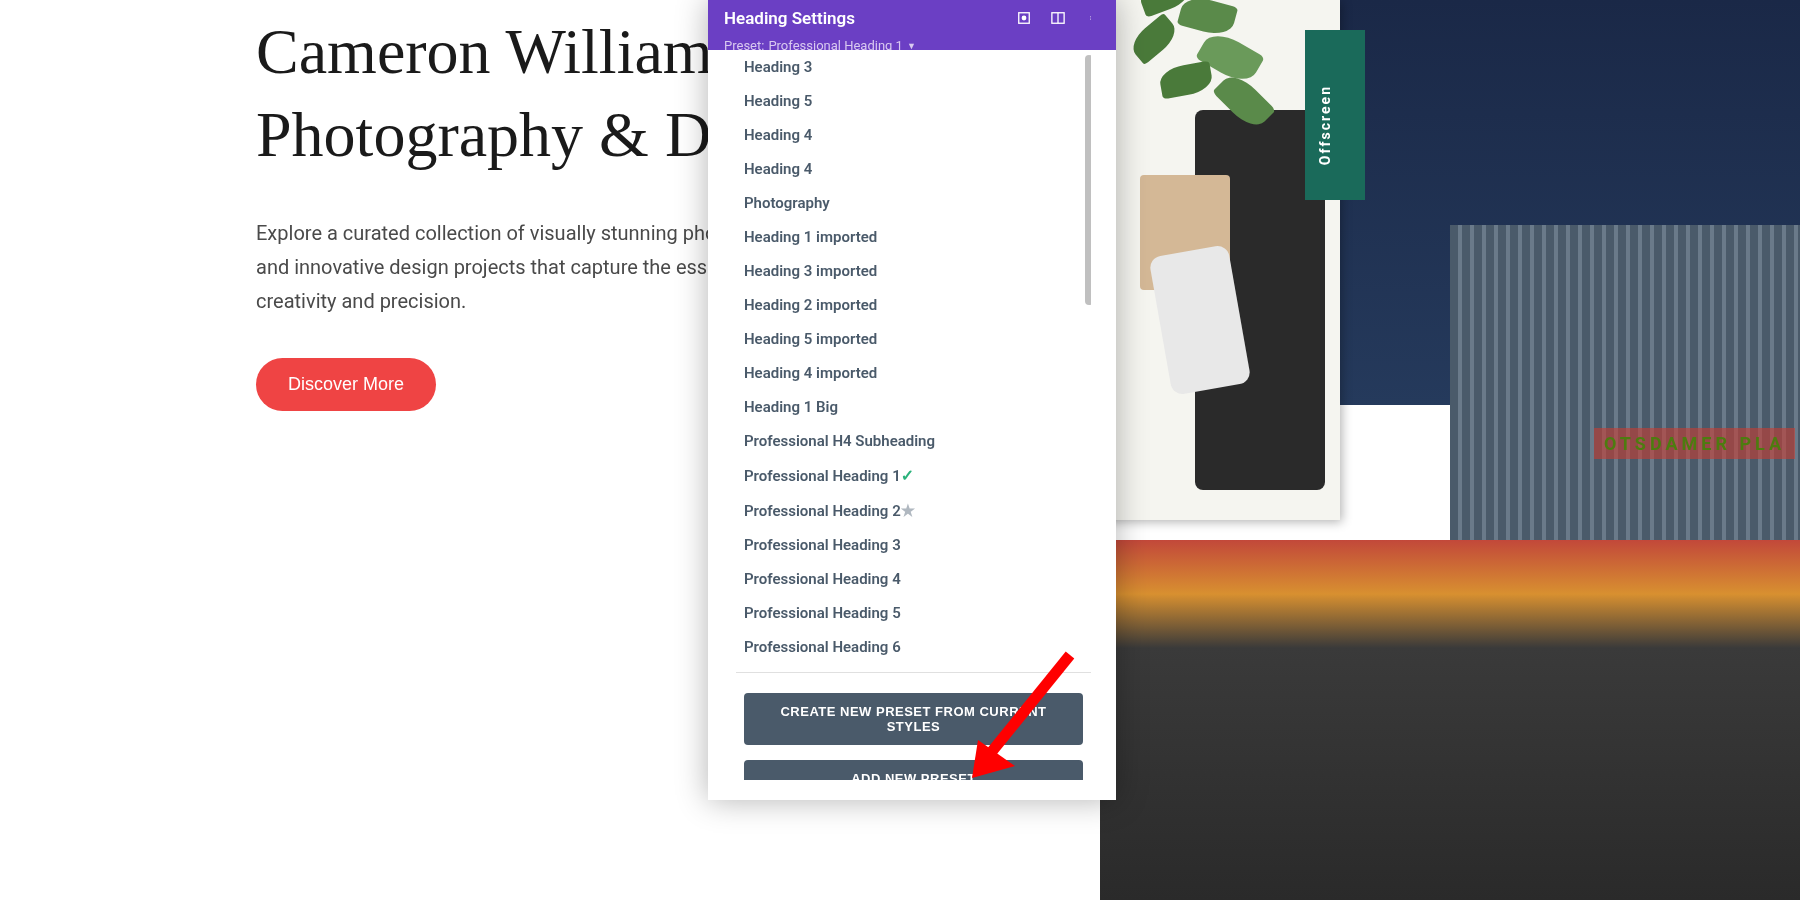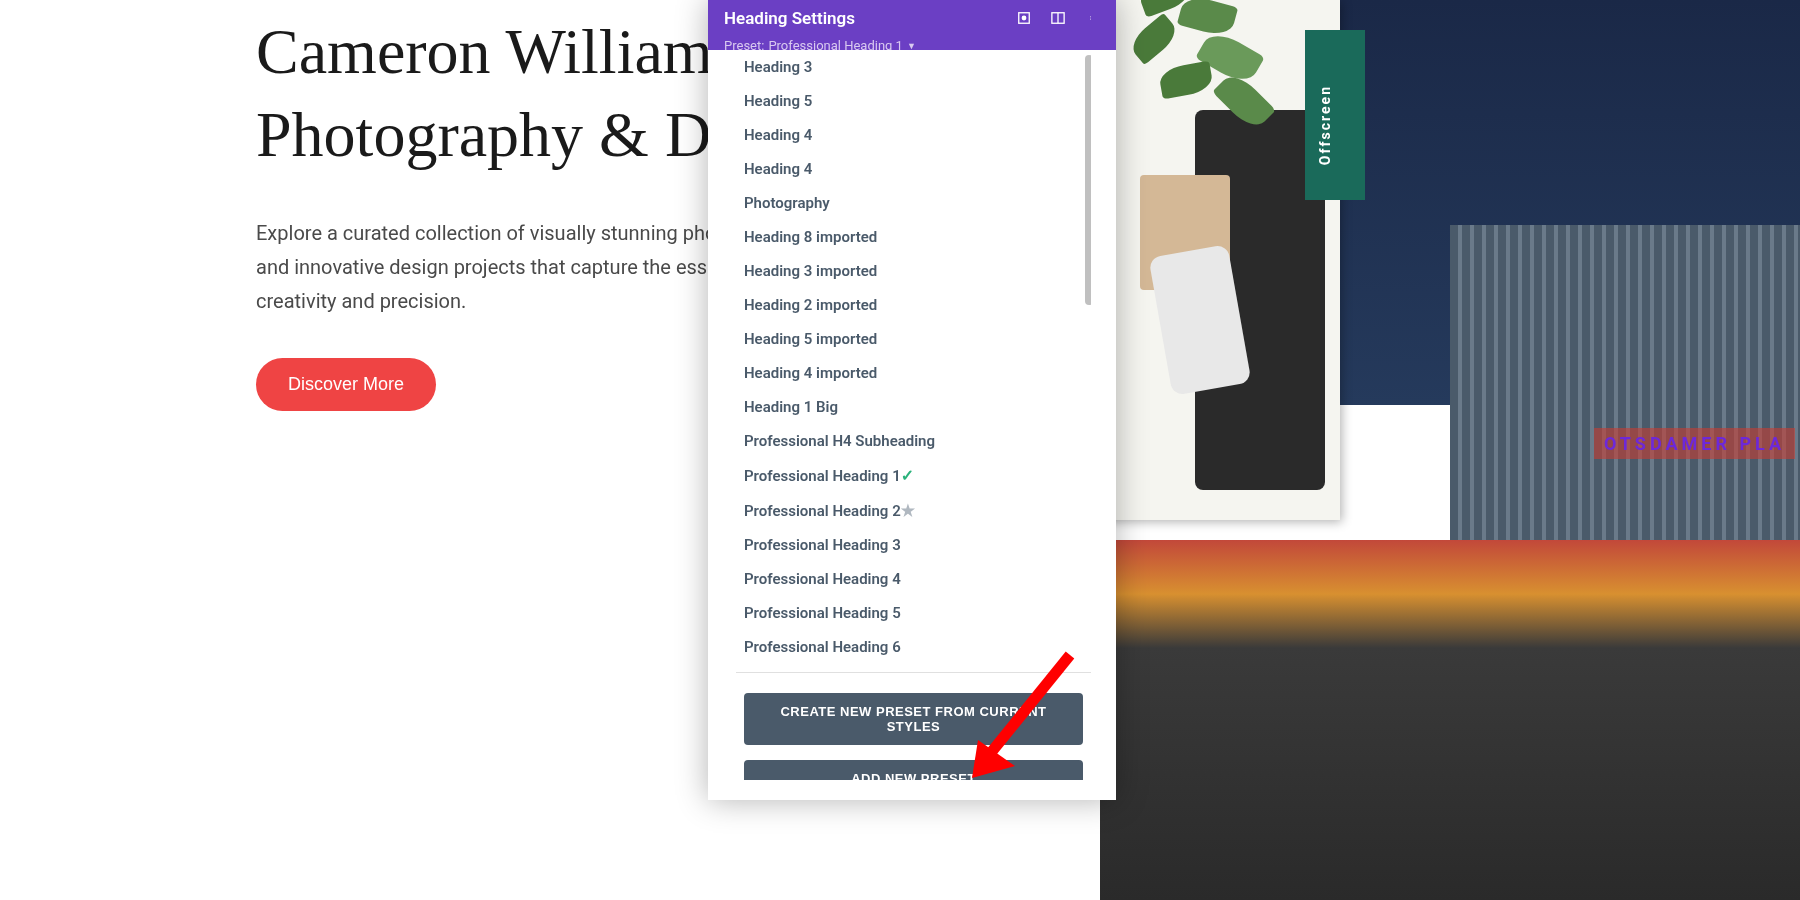--- a/index.html
+++ b/index.html
@@ -17,21 +17,21 @@
 .buildings { position: absolute; top: 25%; right: 0; width: 50%; height: 50%; background: repeating-linear-gradient(90deg, #4a5a6a 0px, #4a5a6a 8px, #6a7a8a 8px, #6a7a8a 12px); }
 .street { position: absolute; bottom: 0; right: 0; width: 100%; height: 40%; background: linear-gradient(to bottom, #c2483a 0%, #d89030 15%, #3a3a3a 30%, #2a2a2a 100%); }
 .desk { position: absolute; top: 0; left: 0; width: 240px; height: 520px; background: #f5f5f0; box-shadow: 2px 2px 10px rgba(0,0,0,0.3); }
 .plant { position: absolute; top: -30px; left: 20px; width: 180px; height: 170px; }
 .leaf { position: absolute; background: #4a7a3a; border-radius: 50% 10% 50% 10%; }
 .notepad { position: absolute; top: 175px; left: 40px; width: 90px; height: 115px; background: #d4b896; border-radius: 4px; }
 .phone-device { position: absolute; top: 250px; left: 60px; width: 80px; height: 140px; background: #e8e8e8; border-radius: 12px; transform: rotate(-10deg); }
 .tablet { position: absolute; top: 110px; left: 95px; width: 130px; height: 380px; background: #2a2a2a; border-radius: 8px; }
 .books { position: absolute; top: 30px; right: -25px; width: 60px; height: 170px; background: #1a6a5a; }
 .offscreen-text { position: absolute; top: 85px; right: 7px; color: #fff; font-size: 14px; font-weight: bold; writing-mode: vertical-rl; transform: rotate(180deg); letter-spacing: 2px; }
-.potsdamer { position: absolute; top: 428px; right: 5px; color: #6d28d9; font-size: 18px; font-weight: bold; letter-spacing: 4px; background: rgba(200,60,50,0.6); padding: 5px 10px; }
+.potsdamer { position: absolute; top: 428px; right: 5px; color: #4d7c0f; font-size: 18px; font-weight: bold; letter-spacing: 4px; background: rgba(200,60,50,0.6); padding: 5px 10px; }
 
 
 .settings-panel { position: absolute; left: 708px; top: 0; width: 408px; height: 800px; background: #fff; box-shadow: 0 0 30px rgba(0,0,0,0.3); z-index: 10; }
 .panel-header { background: #6b3fc4; height: 50px; padding: 8px 16px; display: flex; align-items: flex-start; justify-content: space-between; }
 .panel-header-left { display: flex; flex-direction: column; gap: 10px; }
 .panel-title { color: #fff; font-size: 17px; font-weight: 600; }
 .preset-label { color: #d9c9f0; font-size: 13px; display: flex; align-items: center; gap: 4px; cursor: pointer; }
 .preset-chevron { font-size: 9px; }
 .panel-icons { display: flex; gap: 18px; align-items: center; padding-top: 2px; }
 .panel-icon { width: 16px; height: 16px; cursor: pointer; color: #fff; display: flex; align-items: center; justify-content: center; }
@@ -141,21 +141,21 @@
           <li class="preset-item">
             <span>Heading 4</span>
           </li>
           <li class="preset-item">
             <span>Heading 4</span>
           </li>
           <li class="preset-item">
             <span>Photography</span>
           </li>
           <li class="preset-item">
-            <span>Heading 8 imported</span>
+            <span>Heading 1 imported</span>
           </li>
           <li class="preset-item">
             <span>Heading 3 imported</span>
           </li>
           <li class="preset-item">
             <span>Heading 2 imported</span>
           </li>
           <li class="preset-item">
             <span>Heading 5 imported</span>
           </li>

